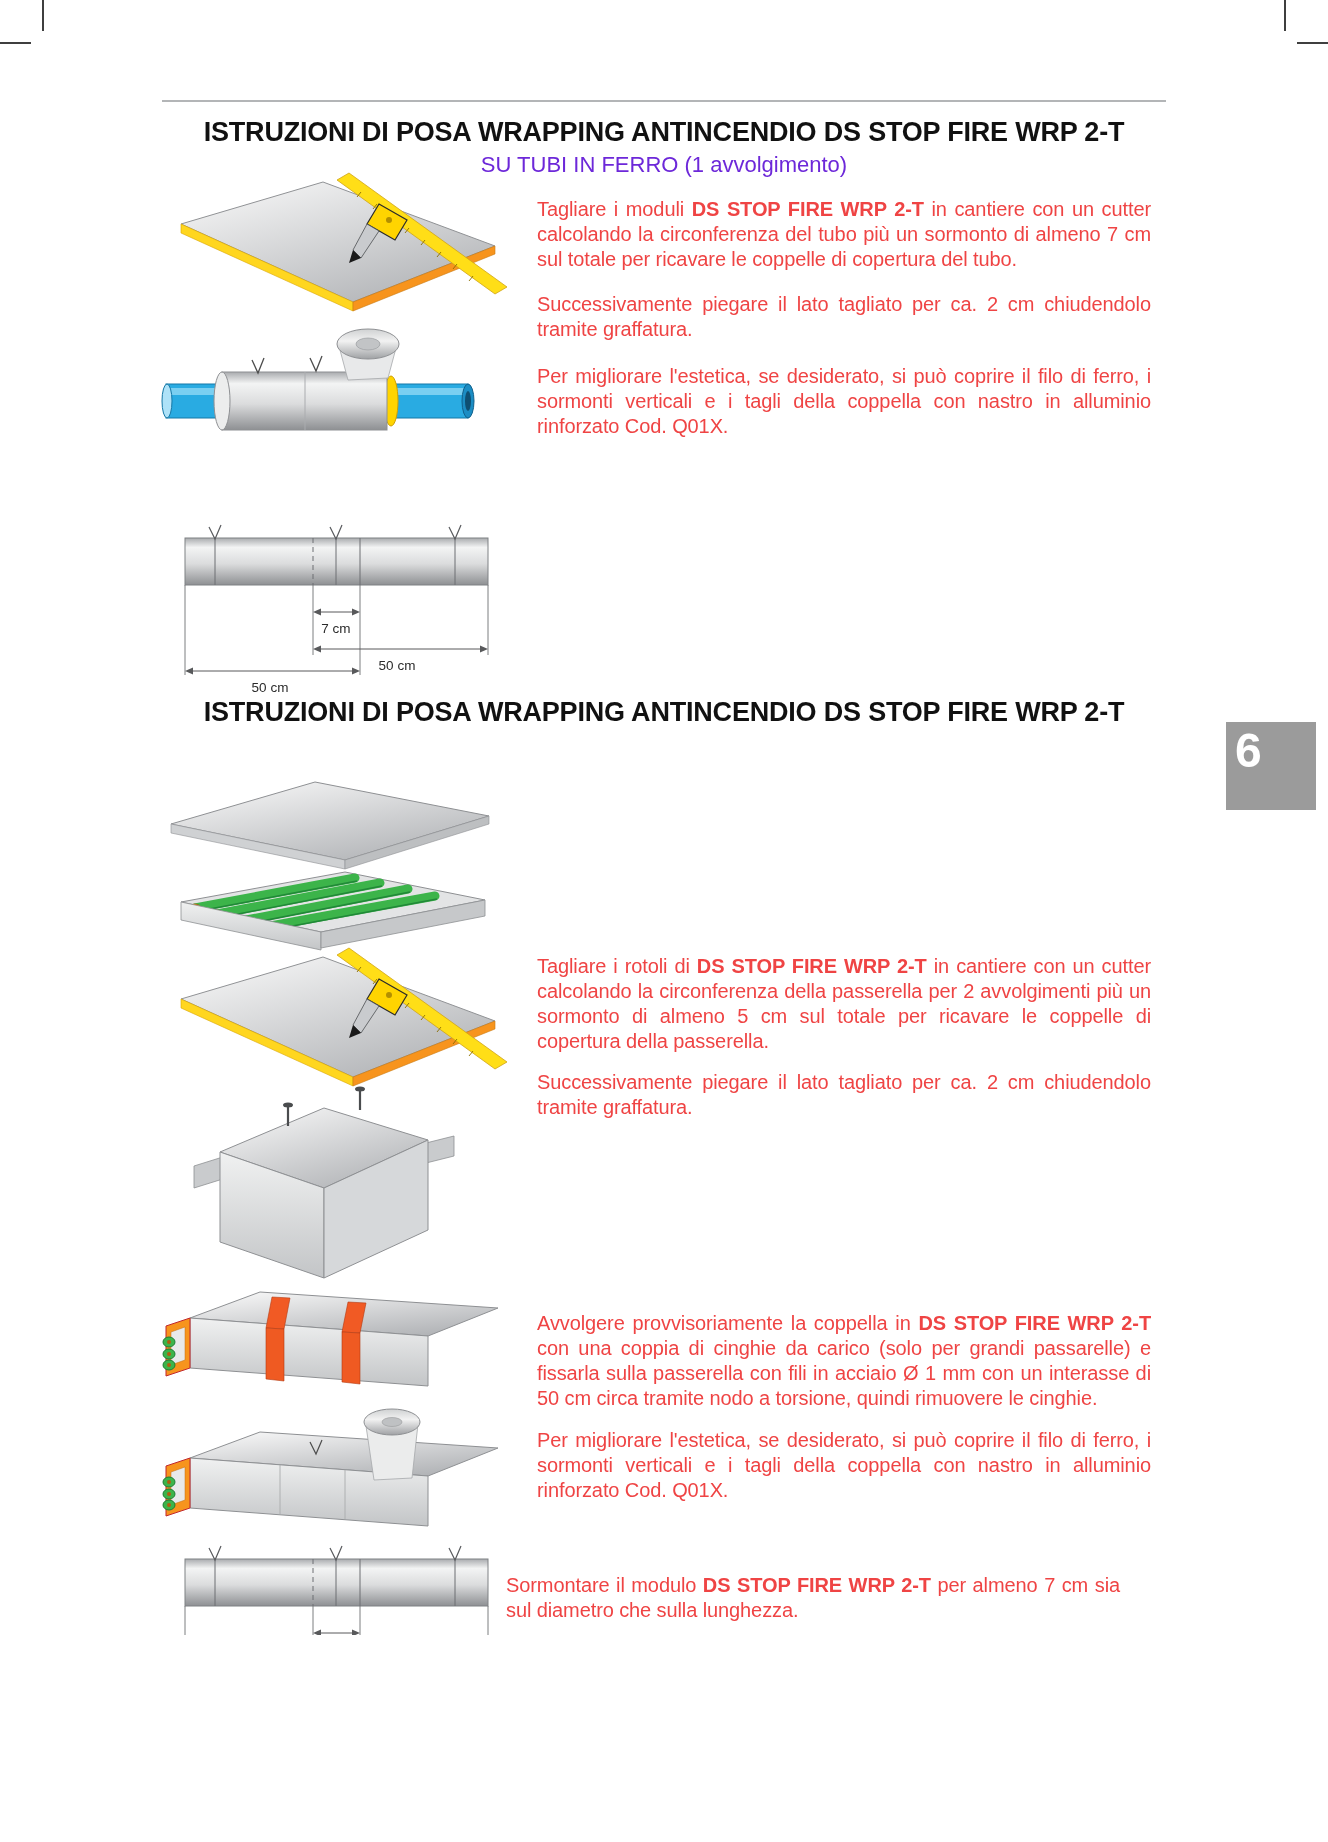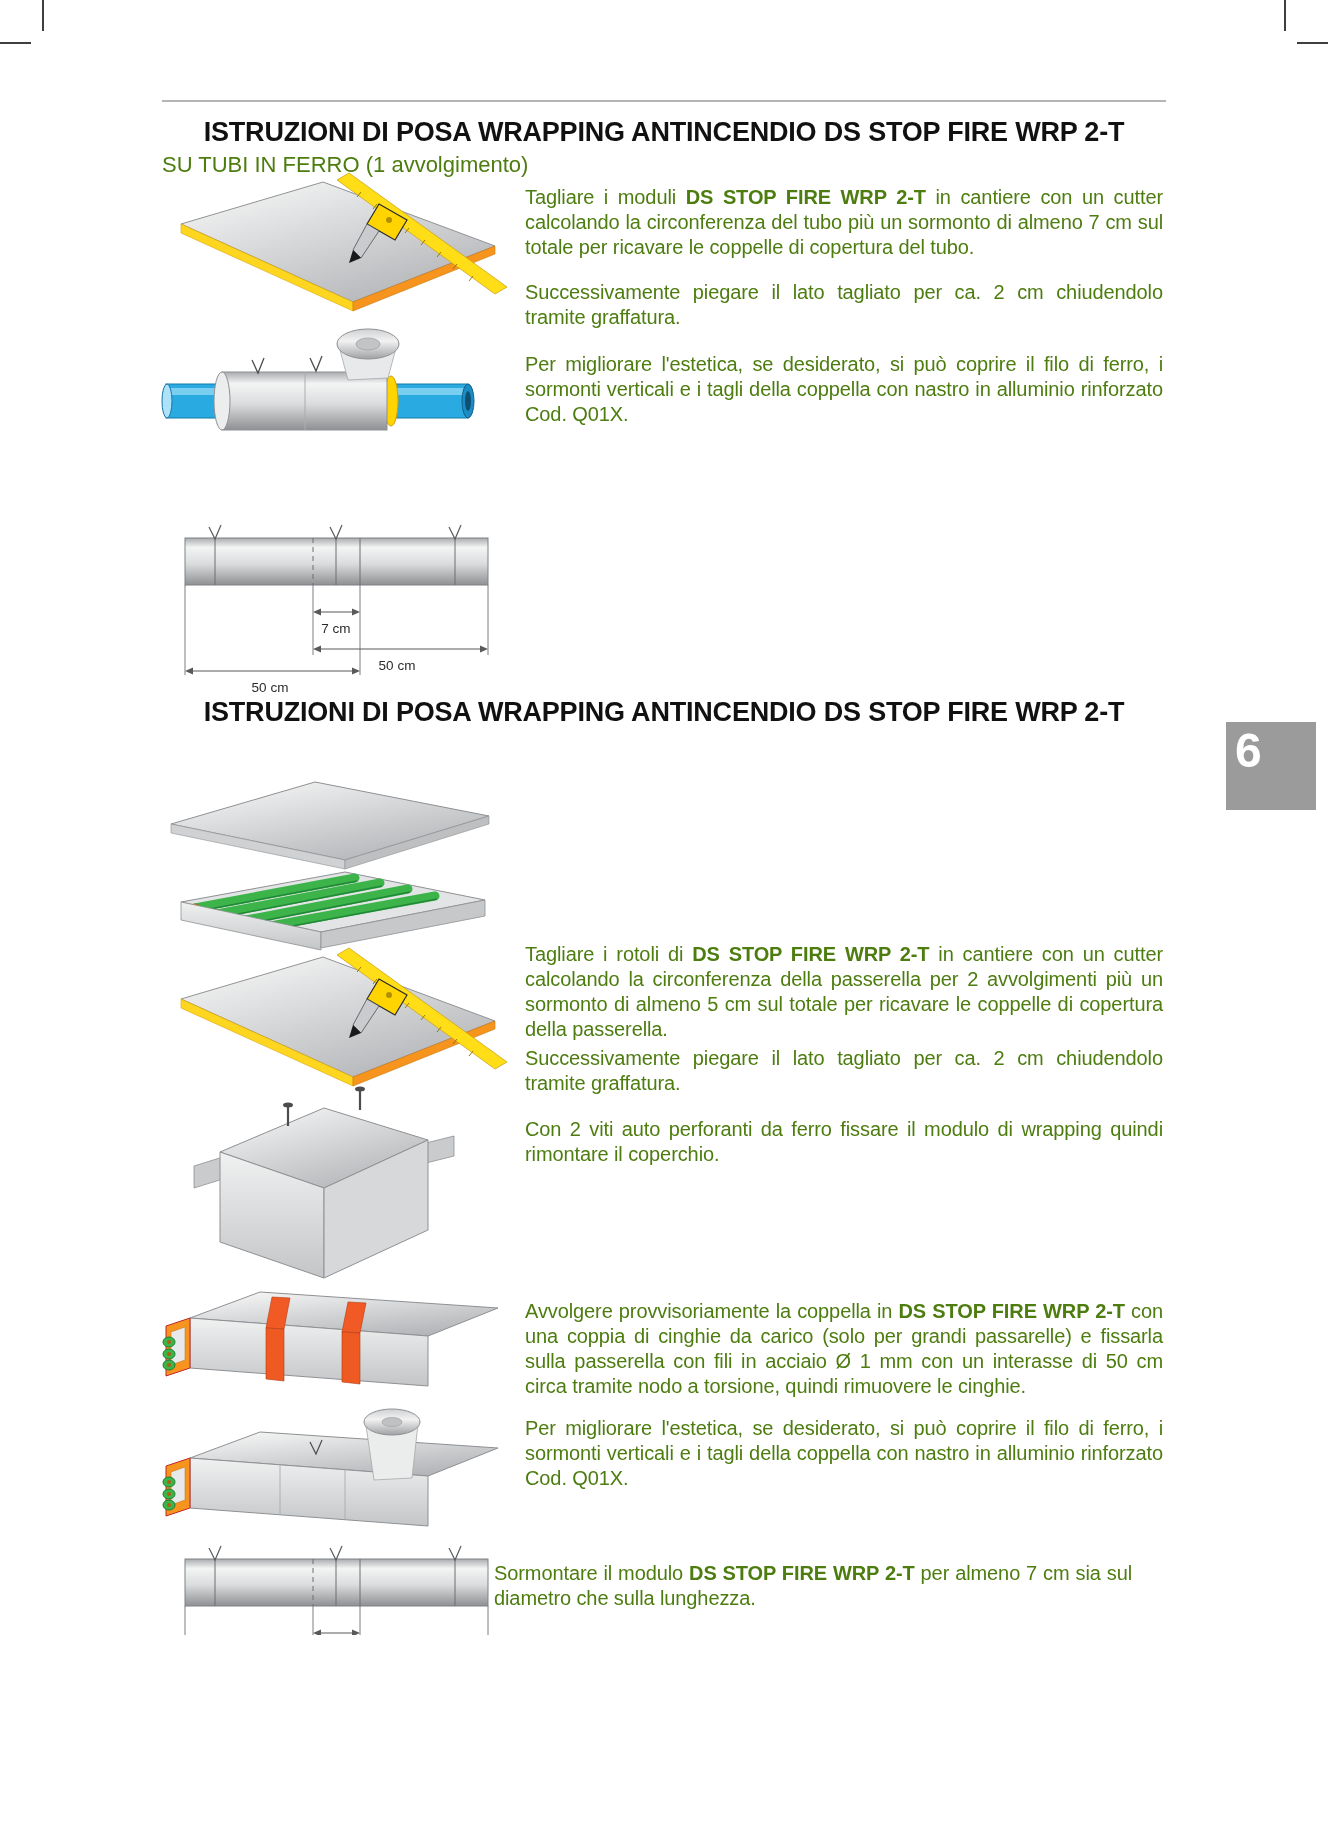--- a/index.html
+++ b/index.html
@@ -7,25 +7,25 @@
     position:relative;width:1328px;height:1635px;background:#ffffff;
     font-family:"Liberation Sans",sans-serif;color:#231f20;overflow:hidden;border-radius:12px;
   }
   .abs{position:absolute;}
   .crop{background:#3f3f3f;}
   .rule{background:#b3b5b7;height:2px;}
   .title{
     font-weight:bold;font-size:27px;letter-spacing:-0.2px;color:#111;
     text-align:center;white-space:nowrap;line-height:32px;
   }
-  .subtitle{font-size:22px;color:#4d7c0f;white-space:nowrap;line-height:26px;}
+  .subtitle{font-size:22px;color:#6d28d9;text-align:center;white-space:nowrap;line-height:26px;}
   .textcol{width:646px;}
   .body-text{
-    font-size:20px;line-height:25px;text-align:justify;margin:4px;
-    letter-spacing:-0.1px;color:#4d7c0f;
+    font-size:20px;line-height:25px;text-align:justify;margin:16px;
+    letter-spacing:-0.1px;color:#ef4444;
   }
   .body-text b{font-weight:bold;}
   .tab{
     background:#9b9b9b;color:#ffffff;font-weight:bold;font-size:48px;line-height:1;
     padding:5px 0 0 9px;box-sizing:border-box;
   }
   .footer-label{font-size:18px;color:#9a9a9a;white-space:nowrap;}
   svg{display:block;}
   svg text.dim-label{font-size:13.5px;fill:#2b2b2b;font-family:"Liberation Sans",sans-serif;}
 </style>
@@ -246,23 +246,20 @@
       <polygon points="132,110 236,62 236,152 132,200" fill="#d6d8da" stroke="#8e9093"></polygon>
     </g>
     <g>
       <line x1="96" y1="28" x2="96" y2="48" stroke="#4a4c4e" stroke-width="2.2"></line>
       <ellipse cx="96" cy="27" rx="5" ry="2.5" fill="#4a4c4e"></ellipse>
       <line x1="168" y1="12" x2="168" y2="32" stroke="#4a4c4e" stroke-width="2.2"></line>
       <ellipse cx="168" cy="11" rx="5" ry="2.5" fill="#4a4c4e"></ellipse>
     </g>
   </svg>
 
-  <div class="abs textcol" style="left:521px;top:1113px">
-    <p class="body-text">Con 2 viti auto perforanti da ferro fissare il modulo di wrapping quindi rimontare il coperchio.</p>
-  </div>
 
   <svg class="abs" style="left:160px;top:1282px" width="345" height="118" viewBox="0 0 345 118">
     <g>
       <polygon points="30,36 100,10 338,26 268,54" fill="url(#gPlate)" stroke="#8e9093"></polygon>
       <polygon points="30,36 268,54 268,104 30,86" fill="url(#gFace)" stroke="#8e9093"></polygon>
     </g>
     <g>
       <polygon points="6,44 30,36 30,86 6,94" fill="#f7941d" stroke="#c1272d"></polygon>
       <polygon points="11,50 25,45 25,78 11,83" fill="#e8e9ea" stroke="#c06c10" stroke-width="0.5"></polygon>
       <ellipse cx="9" cy="60" rx="6" ry="5" fill="#3cb44a" stroke="#1e7e34"></ellipse>

